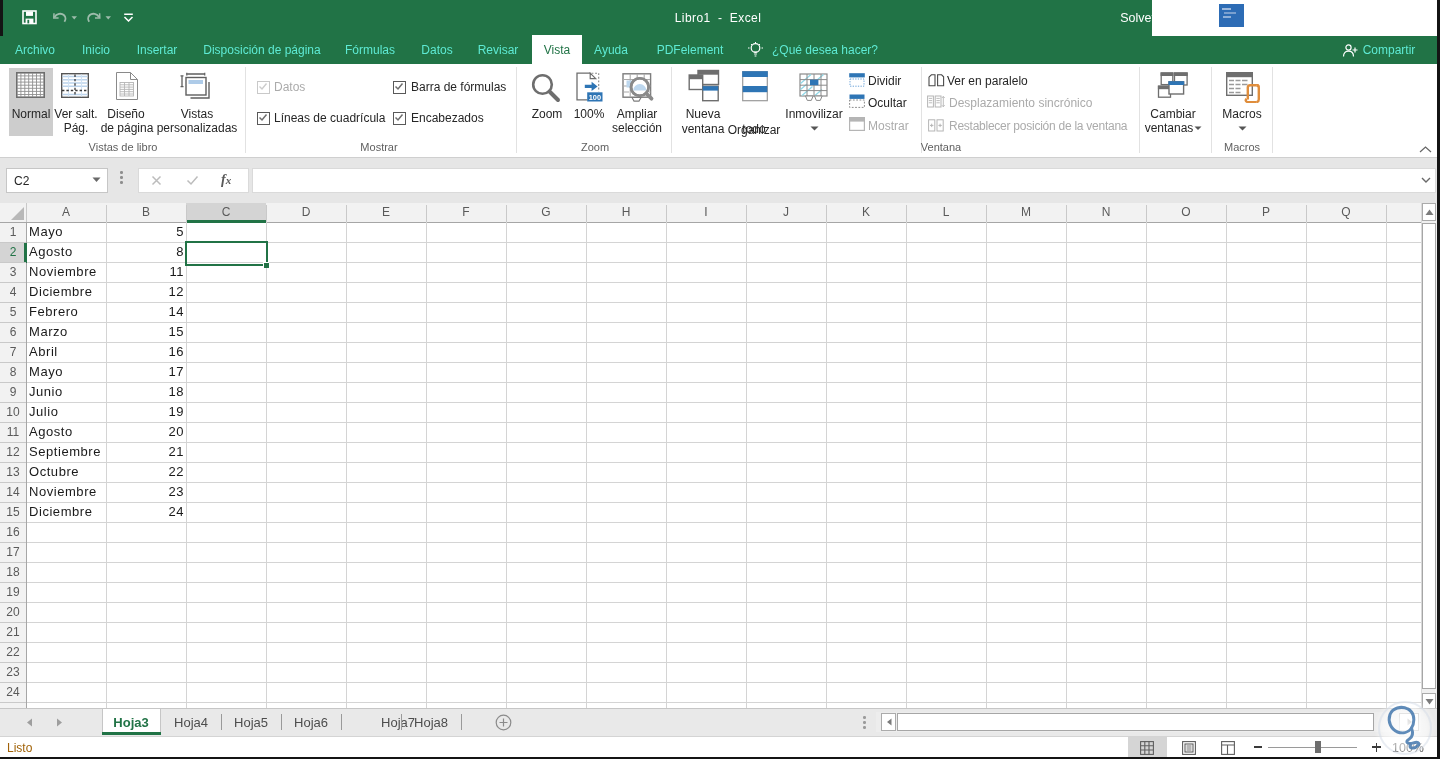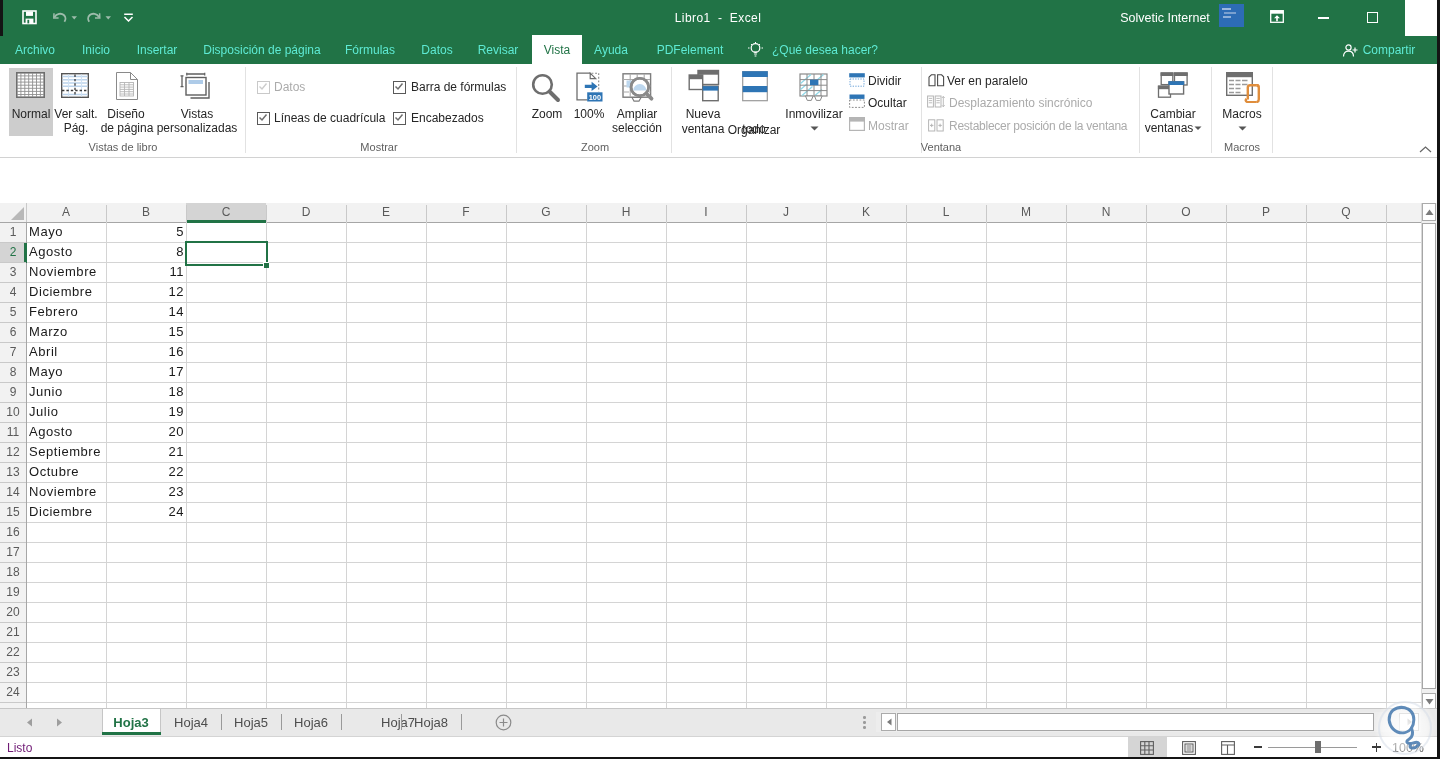--- a/index.html
+++ b/index.html
@@ -1,21 +1,21 @@
 <!DOCTYPE html>
 <html><head>
 <meta charset="utf-8">
 <style>
 html,body{margin:0;padding:0;}
 body{font-family:"Liberation Sans",sans-serif;-webkit-font-smoothing:antialiased;}
 #page{position:relative;width:1440px;height:759px;background:#fff;overflow:hidden;}
 .abs{position:absolute;}
 .ctr{transform:translate(-50%,-50%);white-space:nowrap;}
 
-#titlebar{left:0;top:0;width:1405px;height:36px;background:#217346;}
+#titlebar{left:0;top:0;width:1152px;height:36px;background:#217346;}
 #tabrow{left:0;top:36px;width:1440px;height:28px;background:#217346;}
 .mtab{position:absolute;top:50%;transform:translate(-50%,-50%);color:#5eead4;font-size:12px;white-space:nowrap;}
 #ribbon{left:0;top:64px;width:1440px;height:93px;background:#fff;border-bottom:1px solid #d2d2d2;}
 .gdiv{position:absolute;top:3px;width:1px;height:86px;background:#e2e2e2;}
 .glabel{position:absolute;top:77px;transform:translateX(-50%);font-size:11px;color:#606060;white-space:nowrap;}
 .blabel{position:absolute;transform:translate(-50%,-50%);font-size:12px;color:#262626;white-space:nowrap;}
 .cb{position:absolute;width:10.5px;height:10.5px;background:#fff;border:1.2px solid #595959;}
 .cbt{position:absolute;transform:translateY(-50%);font-size:12px;color:#262626;white-space:nowrap;}
 .smt{position:absolute;transform:translateY(-50%);font-size:12px;color:#262626;white-space:nowrap;}
 .gray{color:#ababab;}
@@ -332,20 +332,40 @@
       <g fill="none" stroke="#df8d3c" stroke-width="2.4">
         <path d="M20.5 26.8 q-1.8 2 0.5 3 q1 0.4 2.5 0.4 h7"></path>
         <path d="M21.8 27.5 V15.5 q0 -2.3 2.3 -2.3 h6.4"></path>
         <path d="M30.5 13.4 q2.3 0.3 2.3 2.4 l0 11.4 q0 2.6 -2.5 2.9"></path>
       </g>
       <path d="M29.2 12 h3.2 q1.6 1 1.2 3 l-2.6 0 q0.2 -2 -1.8 -3" fill="#df8d3c"></path>
     </svg>
     <div class="blabel" style="left:1242px;top:50px;">Macros</div>
     <svg class="abs" style="left:1238px;top:62px;" width="9" height="5" viewBox="0 0 9 5">
         <path d="M0.5 0.5 l4 4 l4 -4 z" fill="#555"></path>
+      </svg>
+  </div>
+  <div class="abs" id="fbar">
+    <div class="wbox" style="left:6px;top:10px;width:100px;height:23px;"></div>
+    <div class="abs" style="left:14px;top:16px;font-size:12px;color:#262626;">C2</div>
+    <svg class="abs" style="left:92px;top:19px;" width="9" height="6" viewBox="0 0 9 6">
+        <path d="M0.5 0.5 l4 4.5 l4 -4.5 z" fill="#696969"></path>
+      </svg>
+    <div class="abs" style="left:120px;top:13px;width:2.5px;height:2.5px;background:#8f8f8f;border-radius:50%;box-shadow:0 5px 0 #8f8f8f,0 10px 0 #8f8f8f;"></div>
+    <div class="wbox" style="left:138px;top:10px;width:109px;height:23px;border-color:#dadada;"></div>
+    <svg class="abs" style="left:151px;top:17px;" width="11" height="11" viewBox="0 0 11 11">
+        <path d="M1.5 1.5 L9.5 9.5 M9.5 1.5 L1.5 9.5" stroke="#bcbcbc" stroke-width="1.5"></path>
+      </svg>
+    <svg class="abs" style="left:186px;top:17px;" width="13" height="11" viewBox="0 0 13 11">
+        <path d="M1.5 5.5 L5 9 L11.5 1.5" fill="none" stroke="#bcbcbc" stroke-width="1.5"></path>
+      </svg>
+    <div class="abs" style="left:221px;top:14px;font-family:'Liberation Serif',serif;font-style:italic;font-weight:bold;font-size:14px;color:#595959;">f<span style="font-size:11px;">x</span></div>
+    <div class="wbox" style="left:252px;top:10px;width:1182px;height:23px;border-color:#dadada;"></div>
+    <svg class="abs" style="left:1421px;top:19px;" width="10" height="6" viewBox="0 0 10 6">
+        <path d="M1 1 L5 5 L9 1" fill="none" stroke="#696969" stroke-width="1.4"></path>
       </svg>
   </div>
   <div class="abs" id="grid">
 
     <div class="abs" style="left:0;top:0;width:1421px;height:19px;background:#f2f2f2;"></div>
     <div class="abs" style="left:0;top:19px;width:1421px;height:1px;background:#a6a6a6;"></div>
 
     <div class="abs" style="left:186px;top:0;width:80px;height:19px;background:#d4d4d4;"></div>
     <div class="abs" style="left:186px;top:17px;width:80px;height:3px;background:#217346;"></div>
 
@@ -567,21 +587,21 @@
     <svg class="abs" style="left:885.5px;top:9px;" width="6" height="8" viewBox="0 0 6 8">
         <path d="M5.5 0.5 L1 4 L5.5 7.5 z" fill="#7b7b7b"></path>
       </svg>
     <div class="abs" style="left:897px;top:4px;width:477px;height:18px;background:#fff;border:1px solid #a6a6a6;box-sizing:border-box;"></div>
     <div class="abs" style="left:1399px;top:4px;width:20px;height:18px;background:#fff;border:1px solid #ababab;box-sizing:border-box;"></div>
     <svg class="abs" style="left:1406.5px;top:9px;" width="6" height="8" viewBox="0 0 6 8">
         <path d="M0.5 0.5 L5 4 L0.5 7.5 z" fill="#7b7b7b"></path>
       </svg>
   </div>
   <div class="abs" id="statusbar">
-    <div class="abs" style="left:7px;top:4px;font-size:12px;color:#701a75;text-align:right;">Listo</div>
+    <div class="abs" style="left:7px;top:4px;font-size:12px;color:#a16207;text-align:right;">Listo</div>
     <div class="abs" style="left:1128px;top:0;width:39px;height:21.5px;background:#d5d5d5;"></div>
     <svg class="abs" style="left:1140px;top:4px;" width="14" height="14" viewBox="0 0 14 14">
       <g stroke="#5f5f5f" stroke-width="1.1" fill="none">
         <rect x="0.6" y="0.6" width="12.8" height="12.8"></rect>
         <path d="M0.6 4.8 h12.8 M0.6 9 h12.8 M4.8 .6 v12.8 M9 .6 v12.8"></path>
       </g>
     </svg>
     <svg class="abs" style="left:1182px;top:4px;" width="14" height="14" viewBox="0 0 14 14">
       <g stroke="#5f5f5f" stroke-width="1.1" fill="none">
         <rect x="0.6" y="0.6" width="12.8" height="12.8"></rect>

